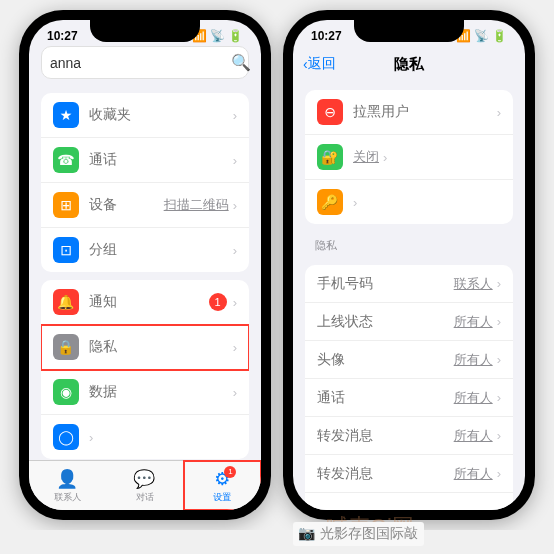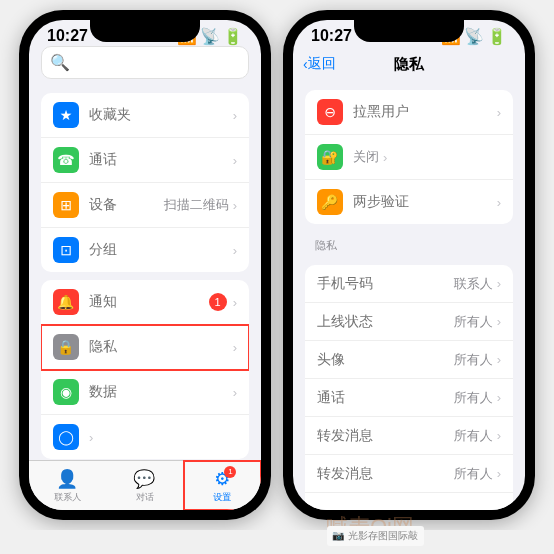--- a/index.html
+++ b/index.html
@@ -1,62 +1,63 @@
 <!DOCTYPE html>
 <html><head>
   <meta charset="utf-8">
   <style>
     * { margin: 0; padding: 0; box-sizing: border-box; }
     body { background: #f0f0f0; font-family: -apple-system, "PingFang SC", "Helvetica Neue", sans-serif; display: flex; justify-content: center; padding: 10px; gap: 12px; position: relative; }
     .phone { width: 252px; height: 510px; background: #000; border-radius: 44px; padding: 10px; position: relative; box-shadow: 0 4px 20px rgba(0,0,0,0.3); }
     .screen { width: 100%; height: 100%; background: #f2f2f7; border-radius: 34px; overflow: hidden; position: relative; display: flex; flex-direction: column; }
     .notch { position: absolute; top: 0; left: 50%; transform: translateX(-50%); width: 110px; height: 22px; background: #000; border-radius: 0 0 16px 16px; z-index: 100; }
-    .status-bar { display: flex; justify-content: space-between; padding: 8px 18px 2px; font-size: 16px; font-weight: 600; color: #000; height: 26px; align-items: center; }
+    .status-bar { display: flex; justify-content: space-between; padding: 8px 18px 2px; font-size: 12px; font-weight: 600; color: #000; height: 26px; align-items: center; }
     .status-icons { display: flex; gap: 3px; align-items: center; }
     .header { display: flex; align-items: center; padding: 6px 10px; position: relative; height: 36px; }
     .header-title { position: absolute; left: 50%; transform: translateX(-50%); font-size: 15px; font-weight: 600; }
     .back-btn { color: #007aff; font-size: 14px; display: flex; align-items: center; }
     .search-bar { margin: 0 12px 6px; display: flex; align-items: center; background: #fff; border-radius: 10px; padding: 6px 8px; border: 1px solid #e0e0e0; }
     .search-input { flex: 1; border: none; font-size: 14px; color: #333; background: transparent; outline: none; }
     .search-icon { color: #007aff; font-size: 16px; }
     .content { flex: 1; overflow-y: auto; }
     .content::-webkit-scrollbar { display: none; }
     .group { background: #fff; border-radius: 10px; margin: 8px 12px; overflow: hidden; }
     .row { display: flex; align-items: center; padding: 9px 12px; border-bottom: 0.5px solid #eee; font-size: 14px; min-height: 38px; position: relative; }
     .row:last-child { border-bottom: none; }
     .icon { width: 26px; height: 26px; border-radius: 6px; display: flex; align-items: center; justify-content: center; margin-right: 10px; color: #fff; font-size: 14px; flex-shrink: 0; }
     .label { flex: 1; color: #737373; }
-    .value { color: #8e8e93; font-size: 13px; margin-right: 4px; }
+    .value { color: #8e8e93; font-size: 13px; margin-right: 4px; text-decoration: underline; }
     .chevron { color: #c7c7cc; font-size: 13px; }
     .badge { background: #ff3b30; color: #fff; border-radius: 9px; min-width: 18px; height: 18px; font-size: 11px; display: flex; align-items: center; justify-content: center; padding: 0 5px; margin-right: 6px; }
     .section-label { color: #8e8e93; font-size: 11px; padding: 6px 22px 4px; }
     .tabbar { display: flex; border-top: 0.5px solid #ccc; background: #f8f8f8; height: 50px; }
     .tab { flex: 1; display: flex; flex-direction: column; align-items: center; justify-content: center; font-size: 9px; color: #8e8e93; position: relative; }
     .tab.active { color: #007aff; }
     .tab-icon { font-size: 18px; margin-bottom: 1px; position: relative; }
     .tab-badge { position: absolute; top: -2px; right: -6px; background: #ff3b30; width: 12px; height: 12px; border-radius: 6px; color: #fff; font-size: 8px; display: flex; align-items: center; justify-content: center; }
     .highlight { outline: 2px solid #ff3b30; outline-offset: -1px; }
     .watermark { position: fixed; bottom: 12px; right: 140px; opacity: 0.35; font-size: 22px; color: #c85; pointer-events: none; }
-    .wechat { position: fixed; bottom: 8px; right: 130px; font-size: 10px; color: #888; background: #f8f8f8; padding: 3px 6px; border-radius: 3px; }
+    .wechat { position: fixed; bottom: 8px; right: 130px; font-size: 14px; color: #888; background: #f8f8f8; padding: 3px 6px; border-radius: 3px; }
   </style>
 </head>
 <body>
 
 <div class="phone">
   <div class="screen">
     <div class="notch"></div>
     <div class="status-bar">
       <span>10:27</span>
       <span class="status-icons">
         <span>📶</span>
           <span>📡</span>
           <span>🔋</span>
       </span>
     </div>
     <div class="search-bar">
+      <input class="search-input" value="anna" style="">
       <span class="search-icon">🔍</span>
     </div>
     <div class="content" id="left-content">
         <div class="group">
           <div class="row">
             <span class="icon" style="background: rgb(0, 122, 255);">★</span>
             <span class="label">收藏夹</span>
             <span class="chevron">›</span>
           </div>
           <div class="row">
@@ -141,21 +142,20 @@
             <span class="label">拉黑用户</span>
             <span class="chevron">›</span>
           </div>
           <div class="row">
             <span class="icon" style="background: rgb(52, 199, 89);">🔐</span>
             <span class="value">关闭</span>
             <span class="chevron">›</span>
           </div>
           <div class="row">
             <span class="icon" style="background: rgb(255, 149, 0);">🔑</span>
-            <span class="label">两步验证</span>
             <span class="chevron">›</span>
           </div>
         </div>
         <div class="section-label">隐私</div>
         <div class="group">
           <div class="row">
             <span class="label">手机号码</span>
             <span class="value">联系人</span>
             <span class="chevron">›</span>
           </div>

